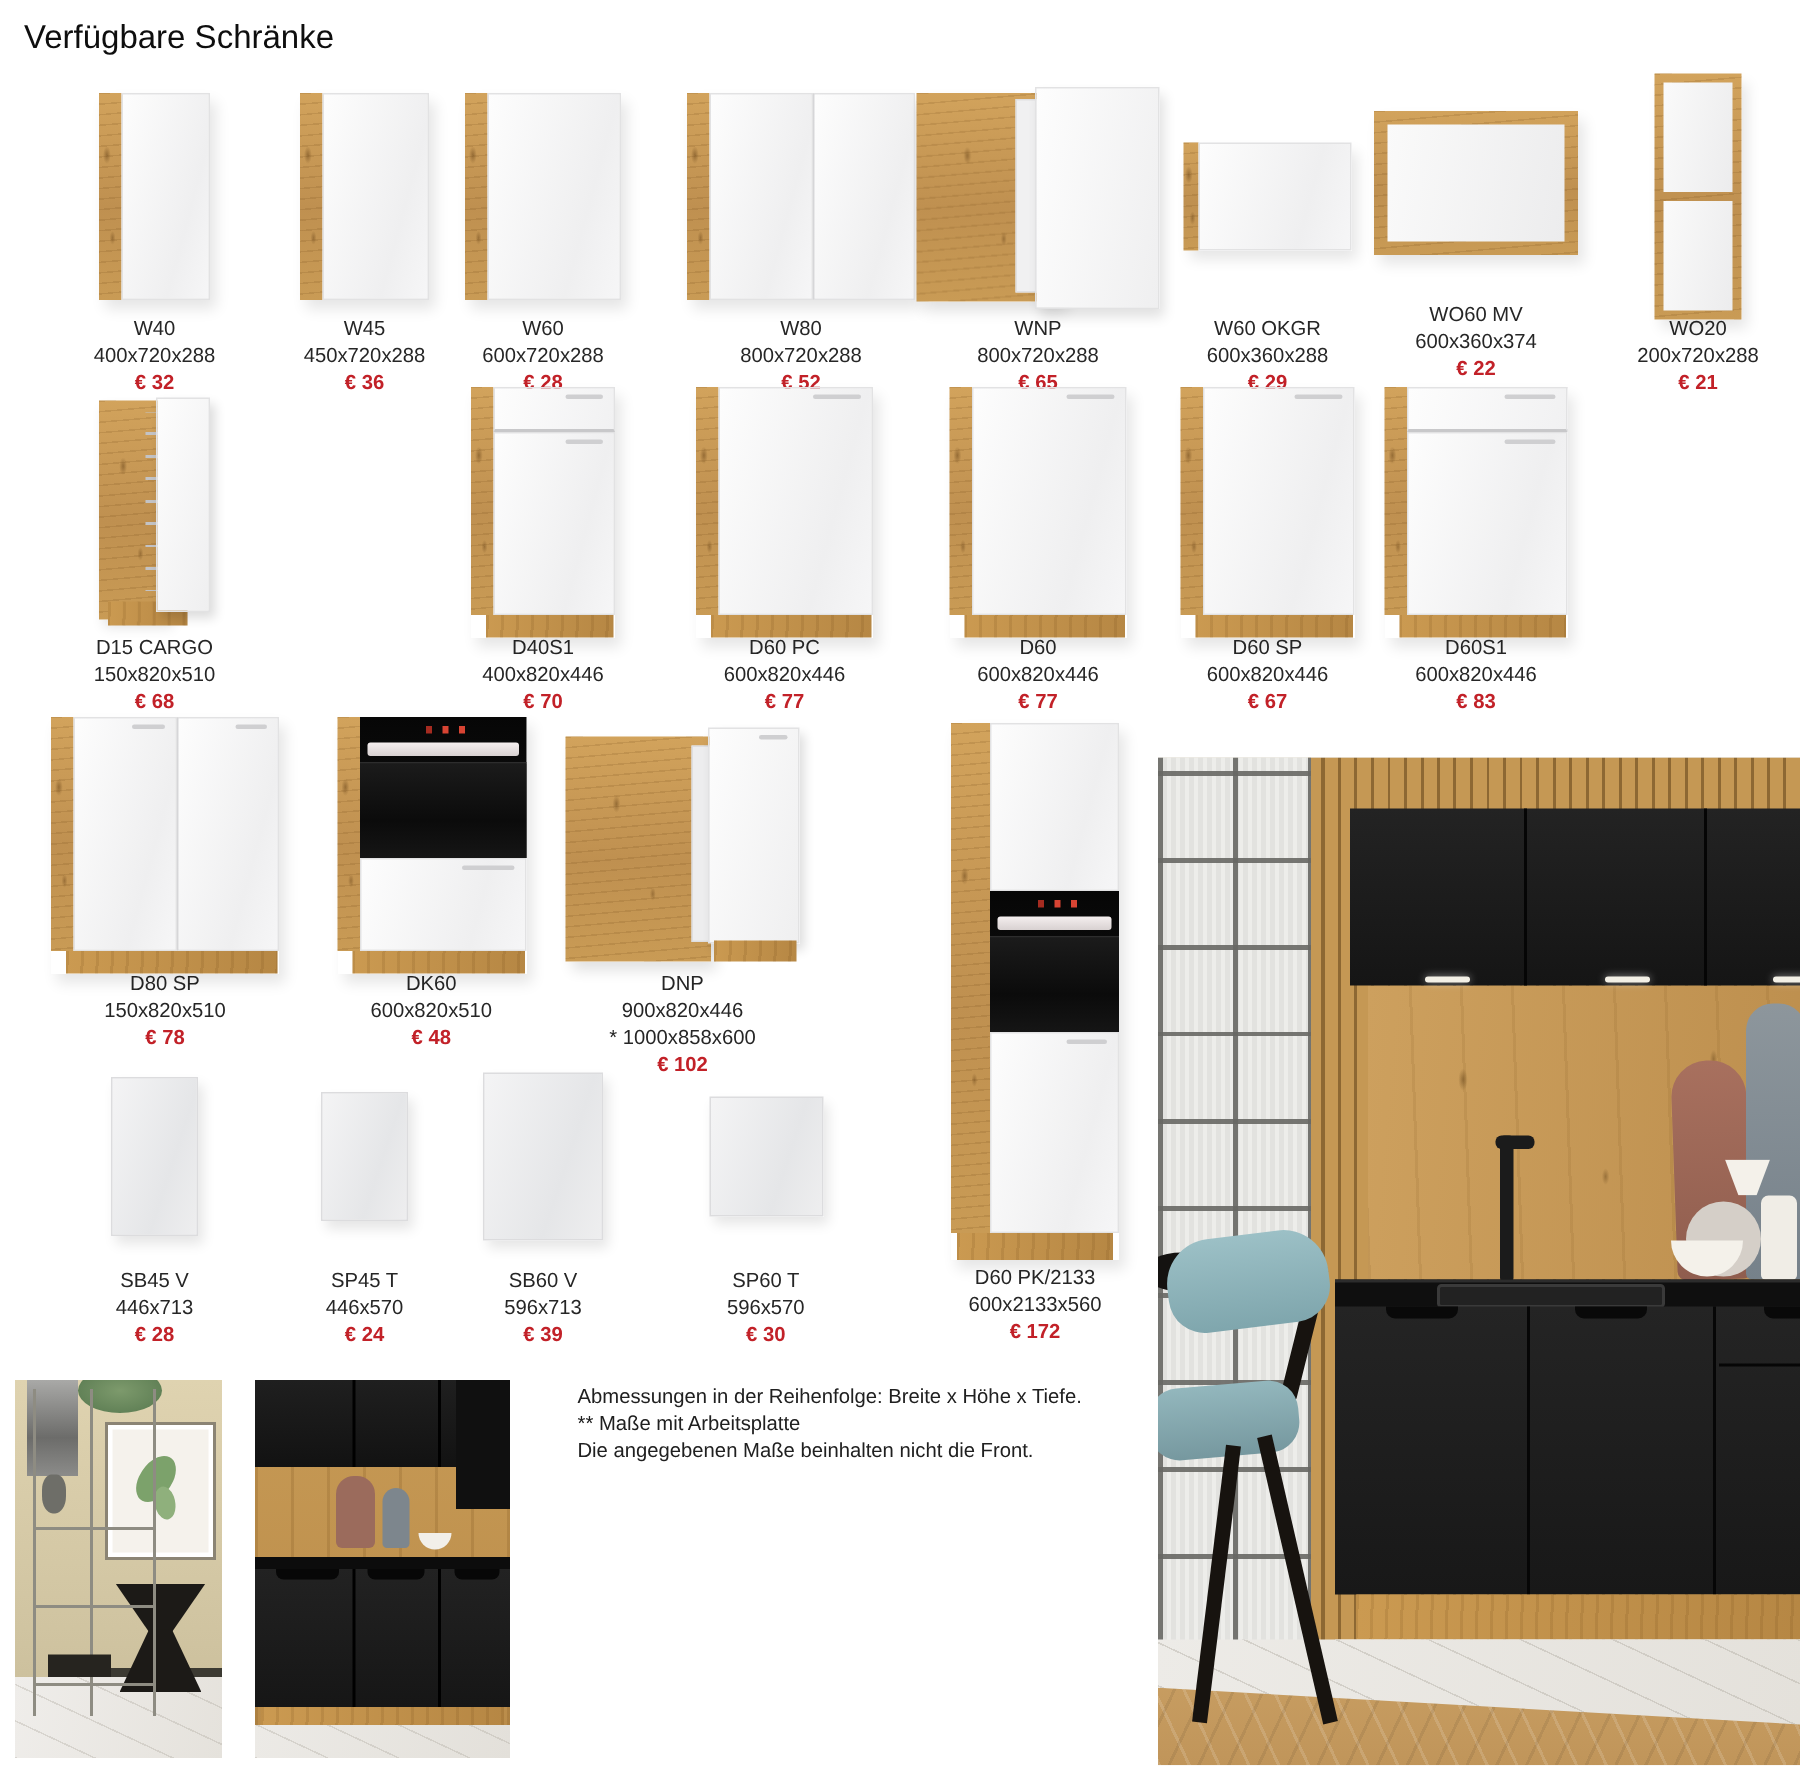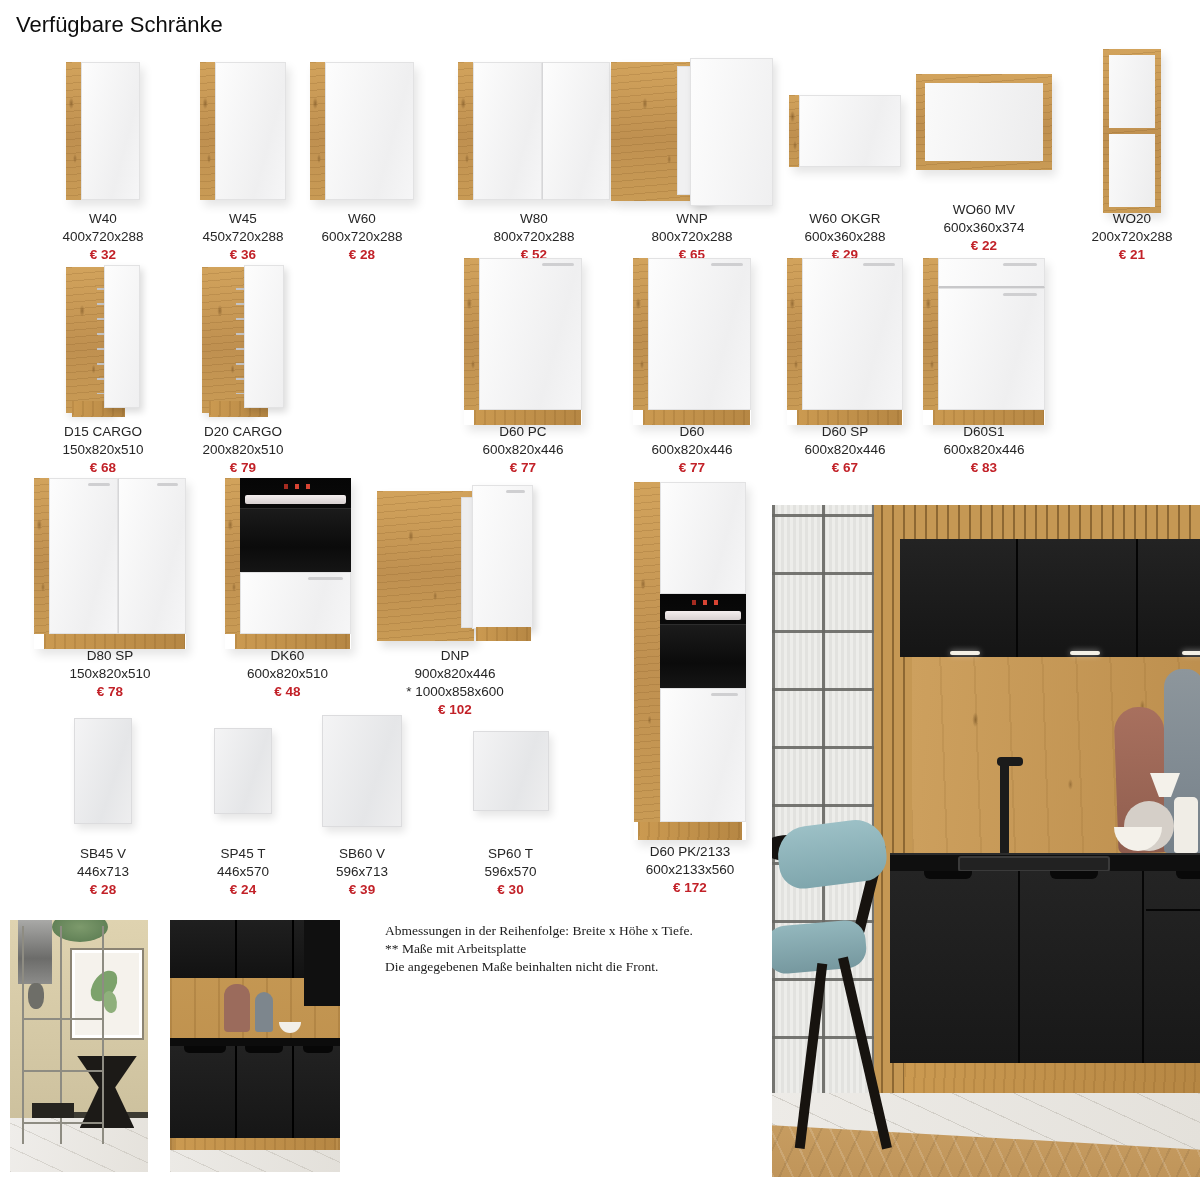--- a/index.html
+++ b/index.html
@@ -66,21 +66,21 @@
   .dnp-strip{position:absolute;left:54%;top:12px;width:8%;height:83%;background:#ededee;border:1px solid #dedee0;}
   .dnp-door{position:absolute;right:0;top:0;width:38%;height:91%;background:linear-gradient(105deg,#fdfdfd,#efeff0);border:1px solid #e2e2e3;box-shadow:3px 4px 7px rgba(0,0,0,.14);}
   .dnp-plinth{position:absolute;right:2px;bottom:0;width:35%;height:14px;}
 
   .pk{padding-bottom:18px;}
   .pk .plinth{left:4px;right:4px;height:18px;}
 
   .panel{background:linear-gradient(108deg,#f4f4f5,#e5e6e8 65%,#eeeeef);border:1px solid #dcdcde;box-shadow:3px 5px 8px rgba(0,0,0,.10);}
 
   
-  .notes{position:absolute;left:385px;top:922px;font-size:13.5px;line-height:18px;color:#202020;font-family:Liberation Serif, serif;}
+  .notes{position:absolute;left:385px;top:922px;font-size:13.5px;line-height:18px;color:#202020;}
 
   
   .photo{position:absolute;overflow:hidden;background:#d6cba9;}
 
   
   .pi-wall{position:absolute;inset:0;background:linear-gradient(180deg,#dfd3b0,#cfc3a0 70%,#c7bb98);}
   .pi-bw{position:absolute;left:8px;top:0;width:34px;height:64px;background:linear-gradient(180deg,#a9a9a7,#6c6c6a 60%,#8c8c8a);}
   .pi-plant{position:absolute;left:42px;top:-8px;width:56px;height:30px;background:radial-gradient(#7d9a6c,#56774e);border-radius:50%;}
   .pi-art{position:absolute;right:6px;top:30px;width:64px;height:82px;background:#f5f2ec;border:3px solid #fff;outline:2px solid #8b8474;}
   .pi-leaf{position:absolute;left:18px;top:16px;width:22px;height:34px;background:#7ca26b;border-radius:60% 40% 60% 40%;transform:rotate(25deg);}
@@ -302,36 +302,38 @@
         <div class="cg-front"></div>
       </div>
     </div>
     <div class="plabel">
         <div>D15 CARGO</div>
         <div>150x820x510</div>
         <div class="pprice">€ 68</div>
       </div>
   </div>
 
-  <div class="cell" style="left:170px;top:262px;width:146px">
+
+  <div class="cell" style="left:292px;top:262px;width:140px">
     <div class="fig" style="height:158px">
-      <div class="cab cargo" style="width:82px;height:152px">
-        <div class="cg-body oakbg"></div>
-        <div class="cg-base oakbg-h"></div>
-        <div class="cg-wires"></div>
-        <div class="cg-front"></div>
-      </div>
-    </div>
-    <div class="plabel">
-        <div>D20 CARGO</div>
-        <div>200x820x510</div>
-        <div class="pprice">€ 79</div>
-      </div>
-  </div>
-
+      <div class="cab base" style="width:96px;height:152px">
+        <div class="side oakbg"></div>
+        <div class="col">
+          <div class="drawer gr"></div>
+          <div class="door gr"></div>
+        </div>
+        <div class="plinth oakbg-h"></div>
+      </div>
+    </div>
+    <div class="plabel">
+        <div>D40S1</div>
+        <div>400x820x446</div>
+        <div class="pprice">€ 70</div>
+      </div>
+  </div>
 
   <div class="cell" style="left:438px;top:262px;width:170px">
     <div class="fig" style="height:158px">
       <div class="cab base" style="width:118px;height:152px">
         <div class="side oakbg"></div>
         <div class="col">
             <div class="door gr"></div>
           </div>
         <div class="plinth oakbg-h"></div>
       </div>

